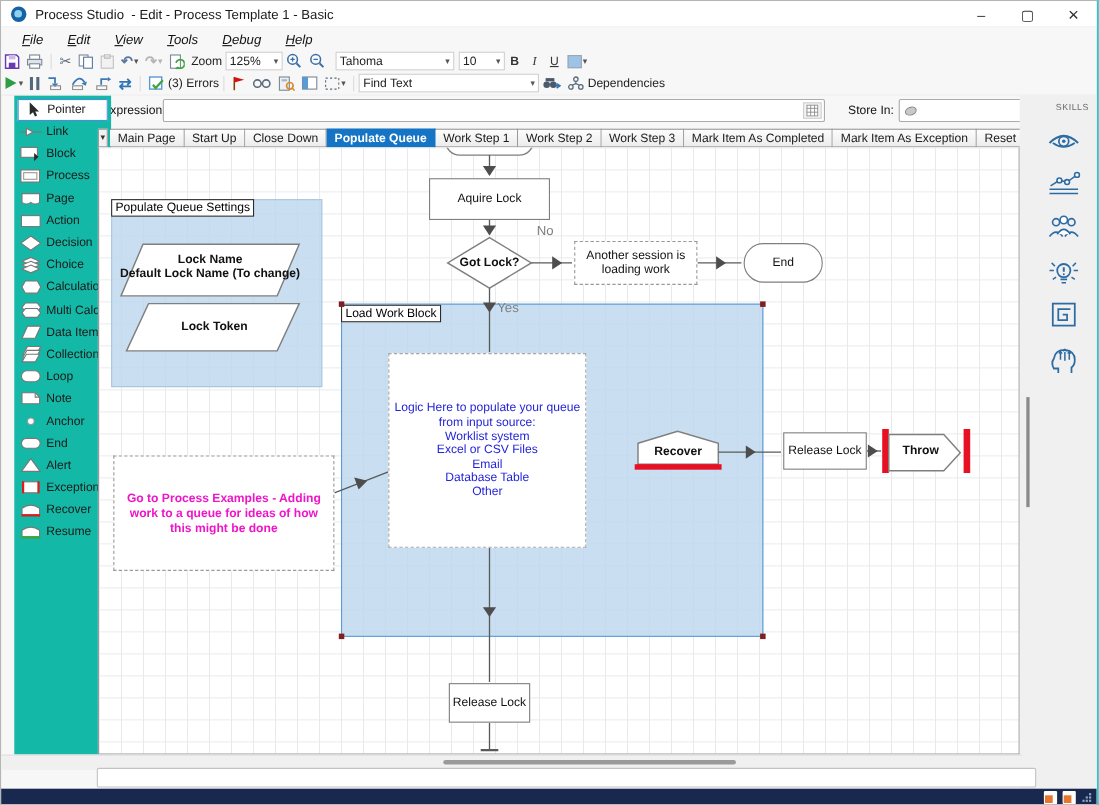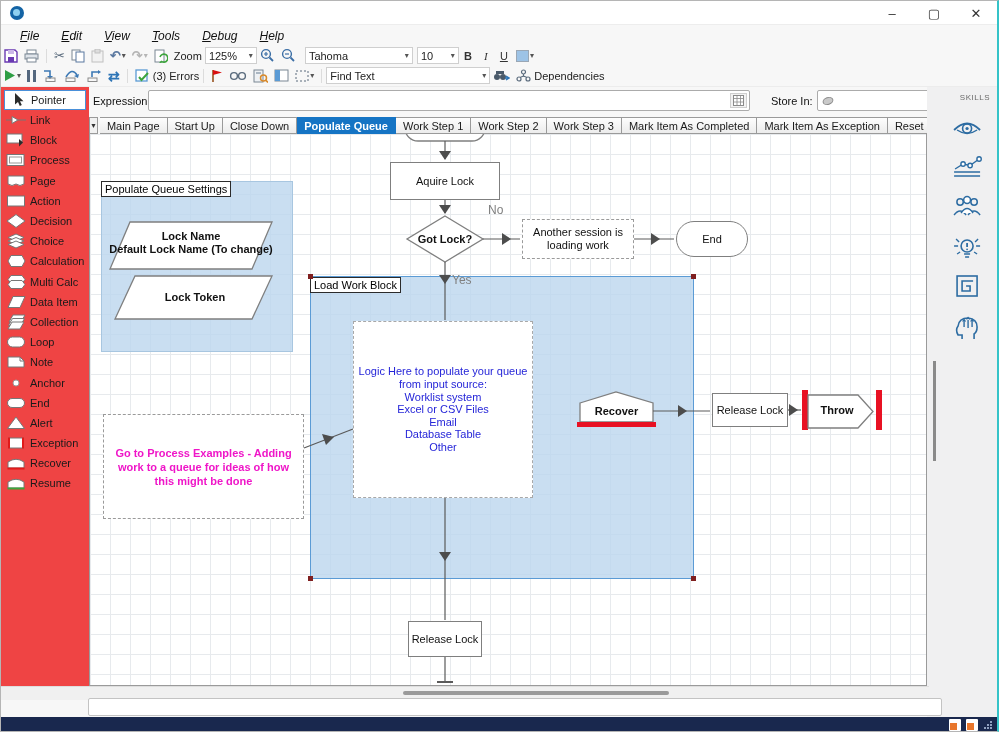--- a/index.html
+++ b/index.html
@@ -34,21 +34,21 @@
 
   
   .expr-row { position:absolute; left:88px; top:86px; width:840px; height:29px; background:#f7f7f7; }
   .expr-label { position:absolute; left:4px; top:8px; font-size:11px; color:#111;}
   .expr-input { position:absolute; left:59px; top:3px; width:602px; height:21px; background:#fff; border:1px solid #ababab; border-radius:2px;}
   .calc-btn { position:absolute; right:2px; top:2px; width:17px; height:15px; background:#f2f2f2; border:1px solid #cfcfcf; display:flex; align-items:center; justify-content:center;}
   .storein-label { position:absolute; left:682px; top:8px; font-size:11px; color:#111;}
   .storein-input { position:absolute; left:728px; top:3px; width:120px; height:21px; background:#fff; border:1px solid #ababab; border-radius:2px; display:flex; align-items:center; padding-left:3px;}
 
   
-  .tools { position:absolute; left:0; top:86px; width:88px; height:599px; background:#ef4444; padding-top:3px;text-align:right;}
+  .tools { position:absolute; left:12px; top:86px; width:88px; height:599px; background:#14b8a6; padding-top:3px;text-align:right;}
   .tool { height:20.2px; display:flex; align-items:center; padding-left:4px; }
   .tool.sel { background:#fff; border:1px solid #4a90d9; margin:0 3px 0 3px; padding-left:1px; height:20px;}
   .tico { width:23px; height:16px; flex:none; margin-right:2px;}
   .tname { font-size:11px; color:#1a1a1a; white-space:nowrap;}
 
   
   .tabbar { position:absolute; left:88px; top:115px; width:840px; height:18px; display:flex; align-items:flex-end;}
   .tab-drop { width:16px; height:17px; border:1px solid #9a9a9a; background:#f1f1f1; font-size:7px; color:#333; display:flex; align-items:center; justify-content:center; margin-right:2px;}
   .tab { height:17px; font-size:11px; color:#1a1a1a; background:linear-gradient(#fdfdfd,#ececec); border:1px solid #9a9a9a; border-left:none; display:flex; align-items:center; padding:0 7px; white-space:nowrap;}
   .tab:first-of-type { border-left:1px solid #9a9a9a;}
@@ -90,20 +90,21 @@
 </style>
 </head>
 <body>
 
 <div class="win">
 
   <div class="titlebar">
     <div class="app-ico">
         <i></i>
       </div>
+    <span class="title-text">Process Studio  - Edit - Process Template 1 - Basic</span>
     <div class="winbtns">
       <div class="winbtn">–</div>
       <div class="winbtn">▢</div>
       <div class="winbtn">✕</div>
     </div>
   </div>
 
   <div class="menubar">
     <span class="menu-item"><u>F</u>ile</span>
     <span class="menu-item"><u>E</u>dit</span>

